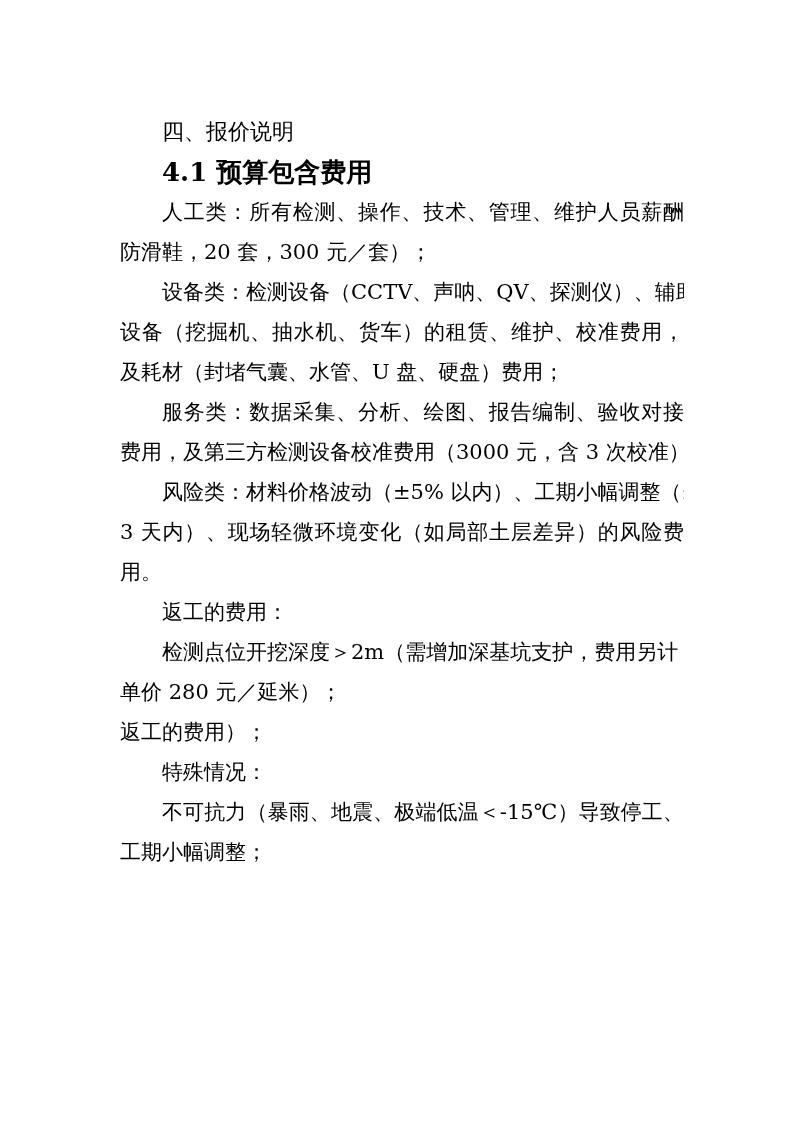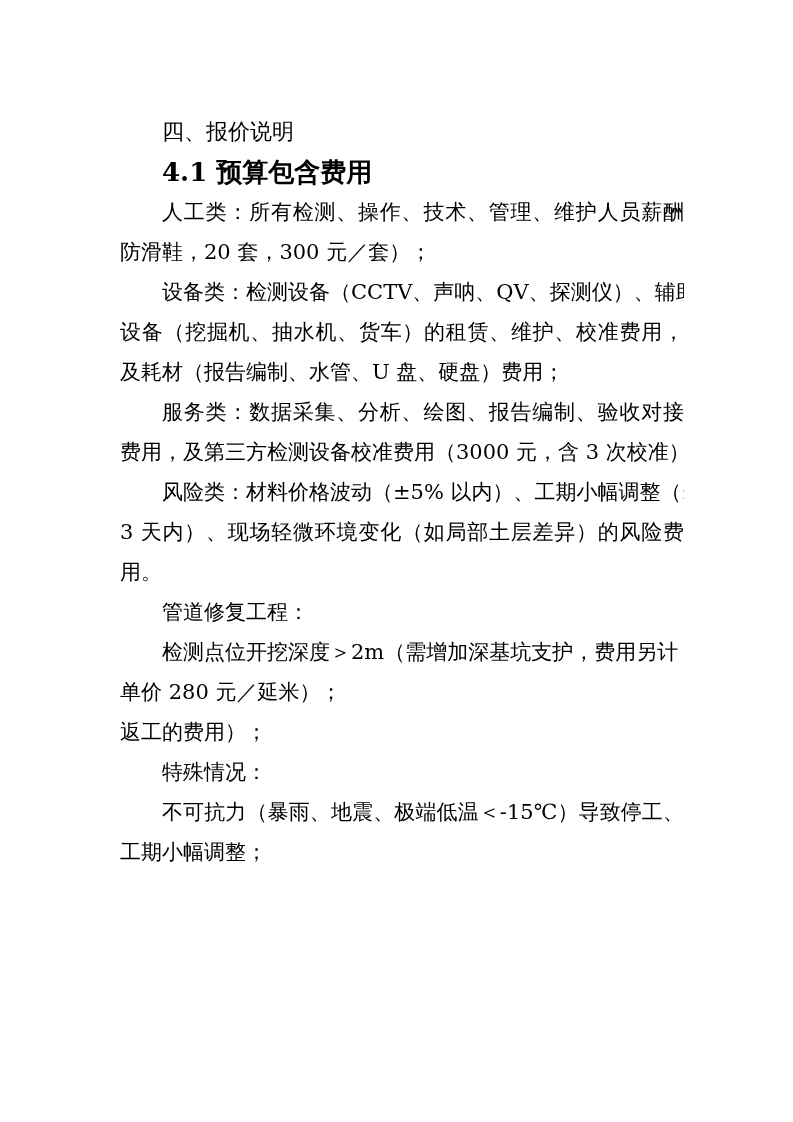--- a/index.html
+++ b/index.html
@@ -57,31 +57,31 @@
 
     <div class="line h1 indent">四、报价说明</div>
 
     <div class="line h2 indent">4.1 预算包含费用</div>
 
     <div class="line indent">人工类：所有检测、操作、技术、管理、维护人员薪酬</div>
     <div class="line last">防滑鞋，20 套，300 元／套）；</div>
 
     <div class="line indent">设备类：检测设备（CCTV、声呐、QV、探测仪）、辅助</div>
     <div class="line">设备（挖掘机、抽水机、货车）的租赁、维护、校准费用，</div>
-    <div class="line last">及耗材（报告编制、水管、U 盘、硬盘）费用；</div>
+    <div class="line last">及耗材（封堵气囊、水管、U 盘、硬盘）费用；</div>
 
     <div class="line indent">服务类：数据采集、分析、绘图、报告编制、验收对接</div>
     <div class="line last">费用，及第三方检测设备校准费用（3000 元，含 3 次校准）；</div>
 
     <div class="line indent">风险类：材料价格波动（±5% 以内）、工期小幅调整（±</div>
     <div class="line">3 天内）、现场轻微环境变化（如局部土层差异）的风险费</div>
     <div class="line last">用。</div>
 
 
-    <div class="line last indent">管道修复工程：</div>
+    <div class="line last indent">返工的费用：</div>
 
     <div class="line indent">检测点位开挖深度＞2m（需增加深基坑支护，费用另计，</div>
     <div class="line last">单价 280 元／延米）；</div>
 
     <div class="line last">返工的费用）；</div>
 
     <div class="line last indent">特殊情况：</div>
 
     <div class="line indent">不可抗力（暴雨、地震、极端低温＜-15℃）导致停工、</div>
     <div class="line last">工期小幅调整；</div>

